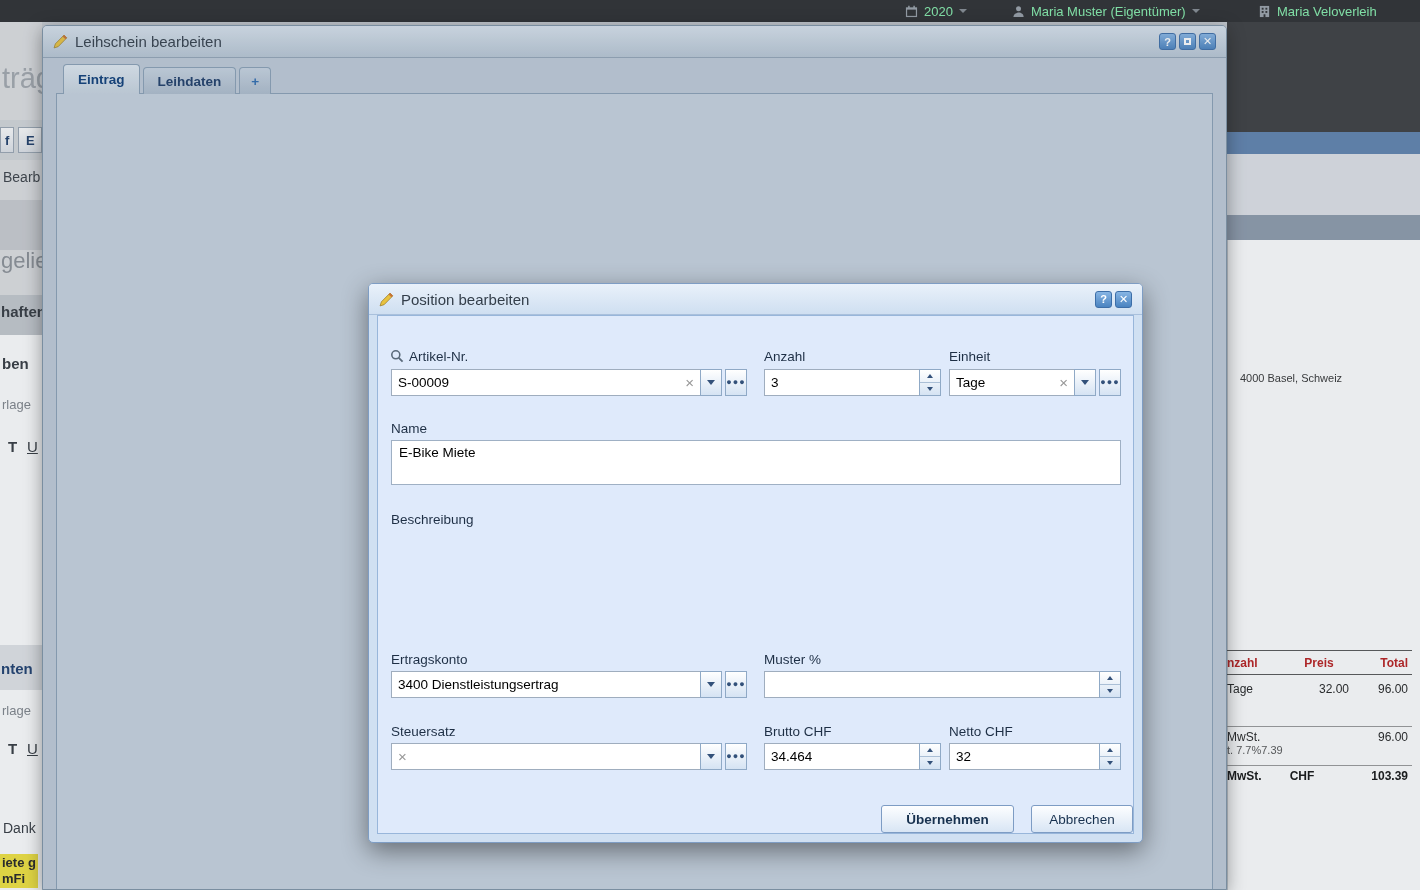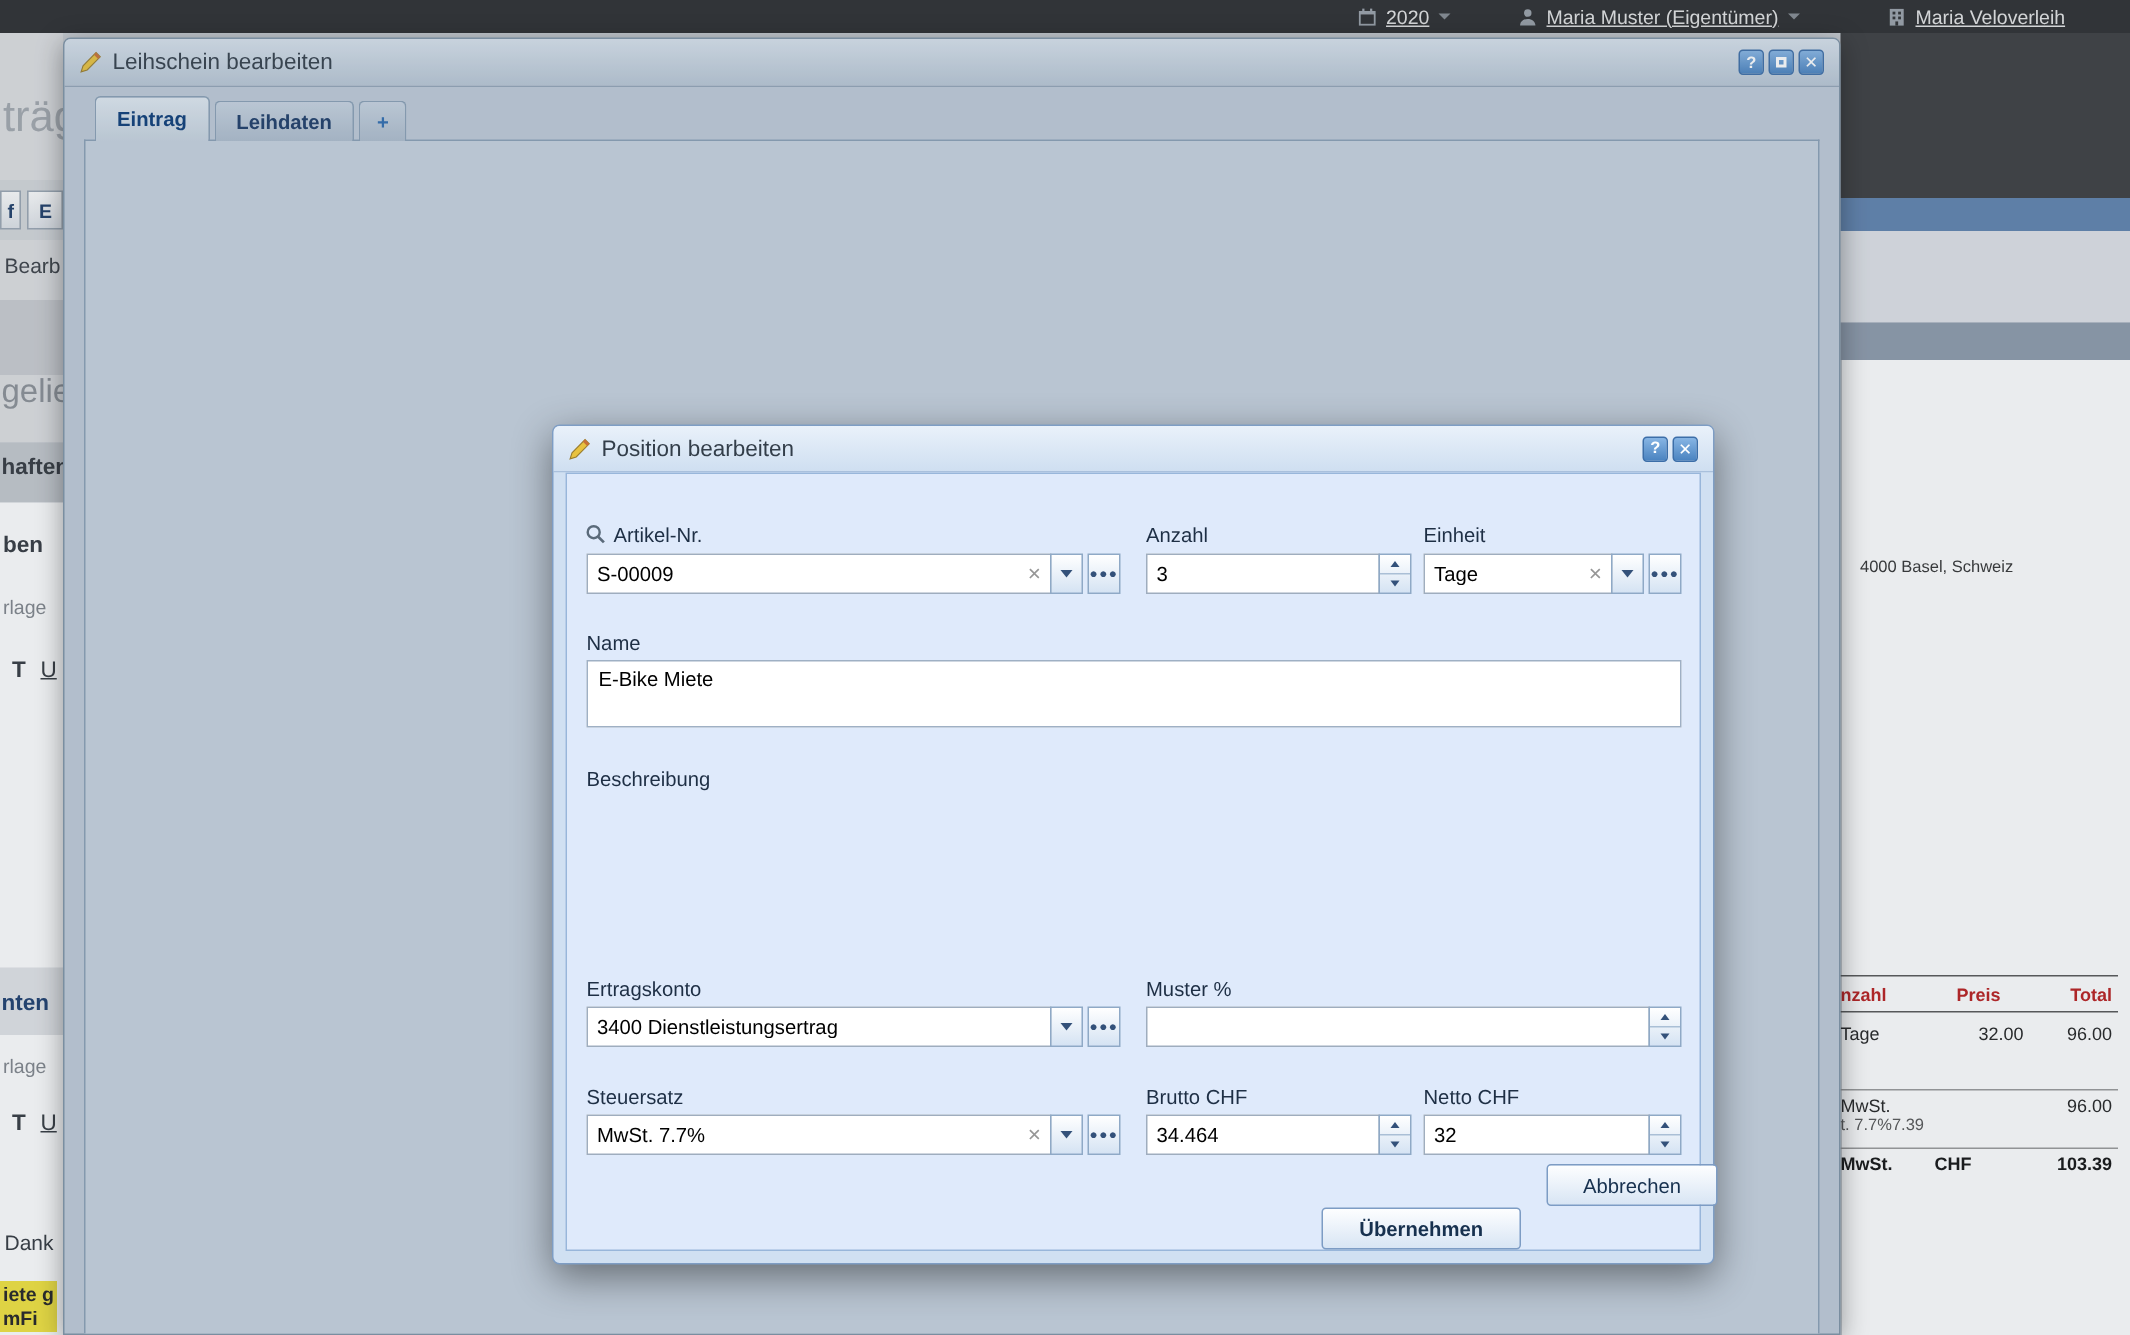--- a/index.html
+++ b/index.html
@@ -4,21 +4,21 @@
 <style>
   * { margin:0; padding:0; box-sizing:border-box; }
   html,body { width:1420px; height:890px; }
   body { position:relative; overflow:hidden; background:#cfd3d8;
          font-family:"Liberation Sans","DejaVu Sans",sans-serif; }
   .abs { position:absolute; }
 
   
   #topbar { position:absolute; left:0; top:0; width:1420px; height:22px; background:#2b2c2e; z-index:2; }
   .tb-item { position:absolute; top:0; height:22px; display:flex; align-items:center; gap:6px;
-             color:#e5e5e5; font-size:13px; white-space:nowrap; cursor:pointer;text-decoration:underline; }
+             color:#86efac; font-size:13px; white-space:nowrap; cursor:pointer; }
   .caret { width:0; height:0; border-left:4px solid transparent; border-right:4px solid transparent;
            border-top:4px solid #868b92; }
 
   
   .bgl { position:absolute; left:0; width:42px; z-index:1; }
   .bgr { position:absolute; left:1227px; width:193px; z-index:1; }
   .frag { position:absolute; white-space:nowrap; }
 
   
   .lbl { position:absolute; font-size:13.5px; color:#1e2f45; white-space:nowrap; }
@@ -476,21 +476,20 @@
           <span class="ar-dn-s"></span>
         </div>
     </div>
   </div>
 
   <div class="lbl" style="left:22px;top:440px">Steuersatz</div>
   <div class="lbl" style="left:395px;top:440px">Brutto CHF</div>
   <div class="lbl" style="left:580px;top:440px">Netto CHF</div>
   <div class="xfield" style="left:22px;top:459px;width:356px">
     <div class="xbox">
-      <input value="MwSt. 7.7%" style="">
       <span class="clearx">×</span>
     </div>
     <div class="xtrig">
         <span class="ar-dn"></span>
       </div>
     <div class="xtrig detached">
         <span class="dots">●●●</span>
       </div>
   </div>
   <div class="xfield" style="left:395px;top:459px;width:177px">
@@ -514,14 +513,14 @@
       <div class="up">
           <span class="ar-up-s"></span>
         </div>
       <div>
           <span class="ar-dn-s"></span>
         </div>
     </div>
   </div>
 
   <div class="btn primary" style="left:512px;top:521px;width:133px">Übernehmen</div>
-  <div class="btn" style="left:662px;top:492px;width:114px">Abbrechen</div>
+  <div class="btn" style="left:662px;top:521px;width:102px">Abbrechen</div>
 </div>
 
 </body></html>

